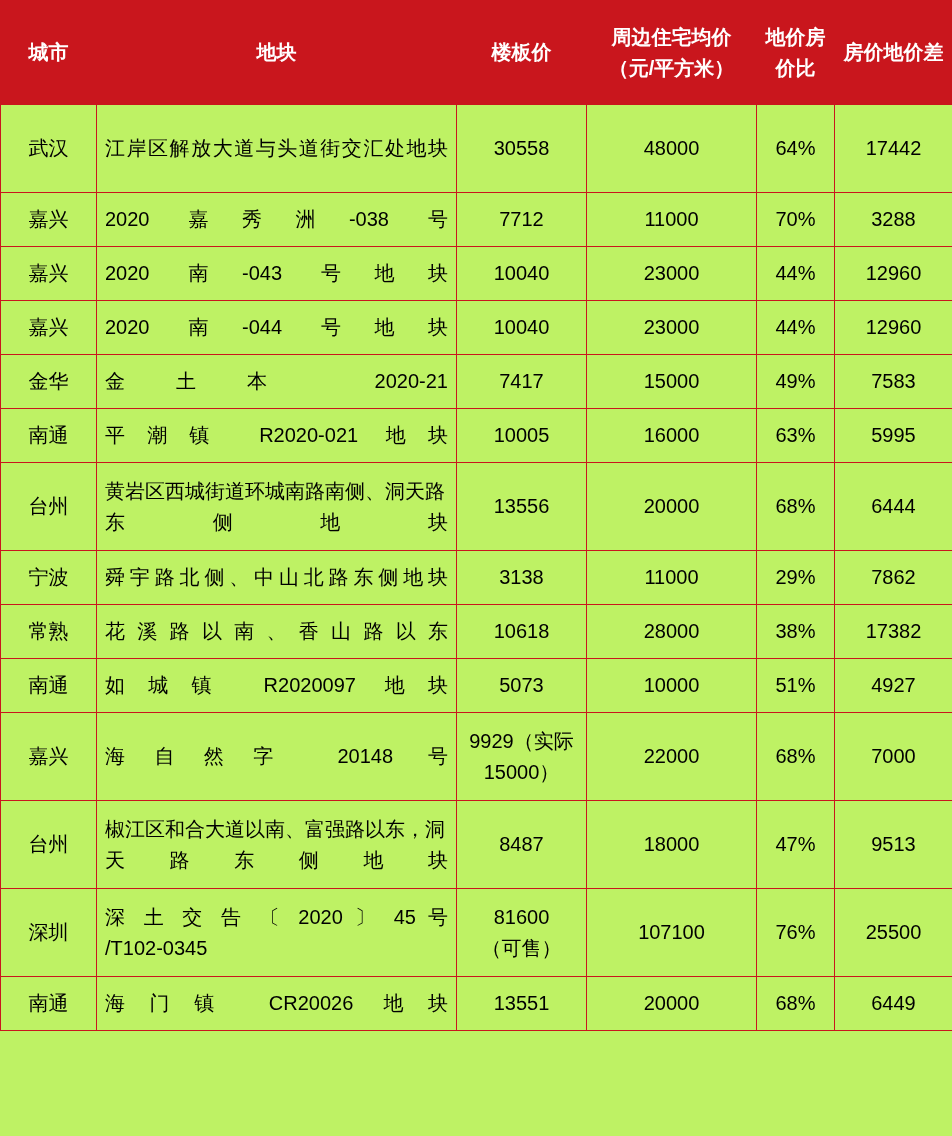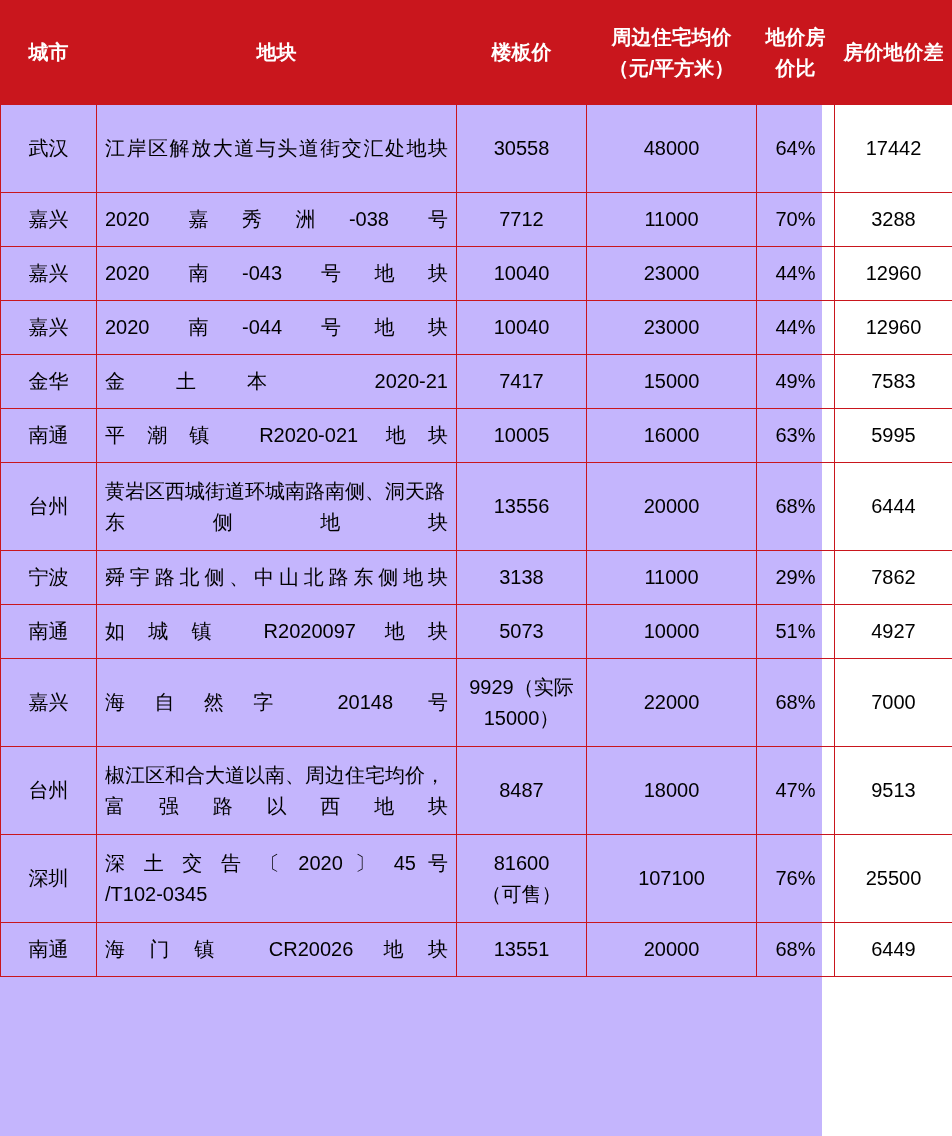--- a/index.html
+++ b/index.html
@@ -5,24 +5,24 @@
   html, body {
     margin: 0;
     padding: 0;
     background: #ffffff;
   }
   body {
     font-family: "Liberation Sans", "DejaVu Sans", sans-serif;
     color: #000000;
   }
   .page {
-    width: 822px;
+    width: 952px;
     min-height: 1136px;
     box-sizing: border-box;
-    background: #c4b5fd;
+    background: #bef264;
     position: relative;
   }
   table.land-table {
     border-collapse: collapse;
     width: 952px;
     table-layout: fixed;
   }
   table.land-table th,
   table.land-table td {
     border: 1px solid #c9161d;
@@ -169,41 +169,49 @@
         </tr>
         <tr>
           <td class="city">宁波</td>
           <td class="plot">舜宇路北侧、中山北路东侧地块</td>
           <td class="num">3138</td>
           <td class="num">11000</td>
           <td class="ratio">29%</td>
           <td class="num">7862</td>
         </tr>
         <tr>
+          <td class="city">常熟</td>
+          <td class="plot">花溪路以南、香山路以东</td>
+          <td class="num">10618</td>
+          <td class="num">28000</td>
+          <td class="ratio">38%</td>
+          <td class="num">17382</td>
+        </tr>
+        <tr>
           <td class="city">南通</td>
           <td class="plot">如城镇 R2020097 地块</td>
           <td class="num">5073</td>
           <td class="num">10000</td>
           <td class="ratio">51%</td>
           <td class="num">4927</td>
         </tr>
         <tr class="tall">
           <td class="city">嘉兴</td>
           <td class="plot">海自然字 20148 号</td>
           <td class="num">
             <span class="sub">9929（实际</span>
             <span class="sub">15000）</span>
           </td>
           <td class="num">22000</td>
           <td class="ratio">68%</td>
           <td class="num">7000</td>
         </tr>
         <tr class="tall">
           <td class="city">台州</td>
-          <td class="plot">椒江区和合大道以南、周边住宅均价，富强路以西地块</td>
+          <td class="plot">椒江区和合大道以南、富强路以东，洞天路东侧地块</td>
           <td class="num">8487</td>
           <td class="num">18000</td>
           <td class="ratio">47%</td>
           <td class="num">9513</td>
         </tr>
         <tr class="tall">
           <td class="city">深圳</td>
           <td class="plot">
             <span class="justify-two">深 土 交 告 〔 2020 〕 45 号</span>
             <span class="sub nowrap-line">/T102-0345</span>

